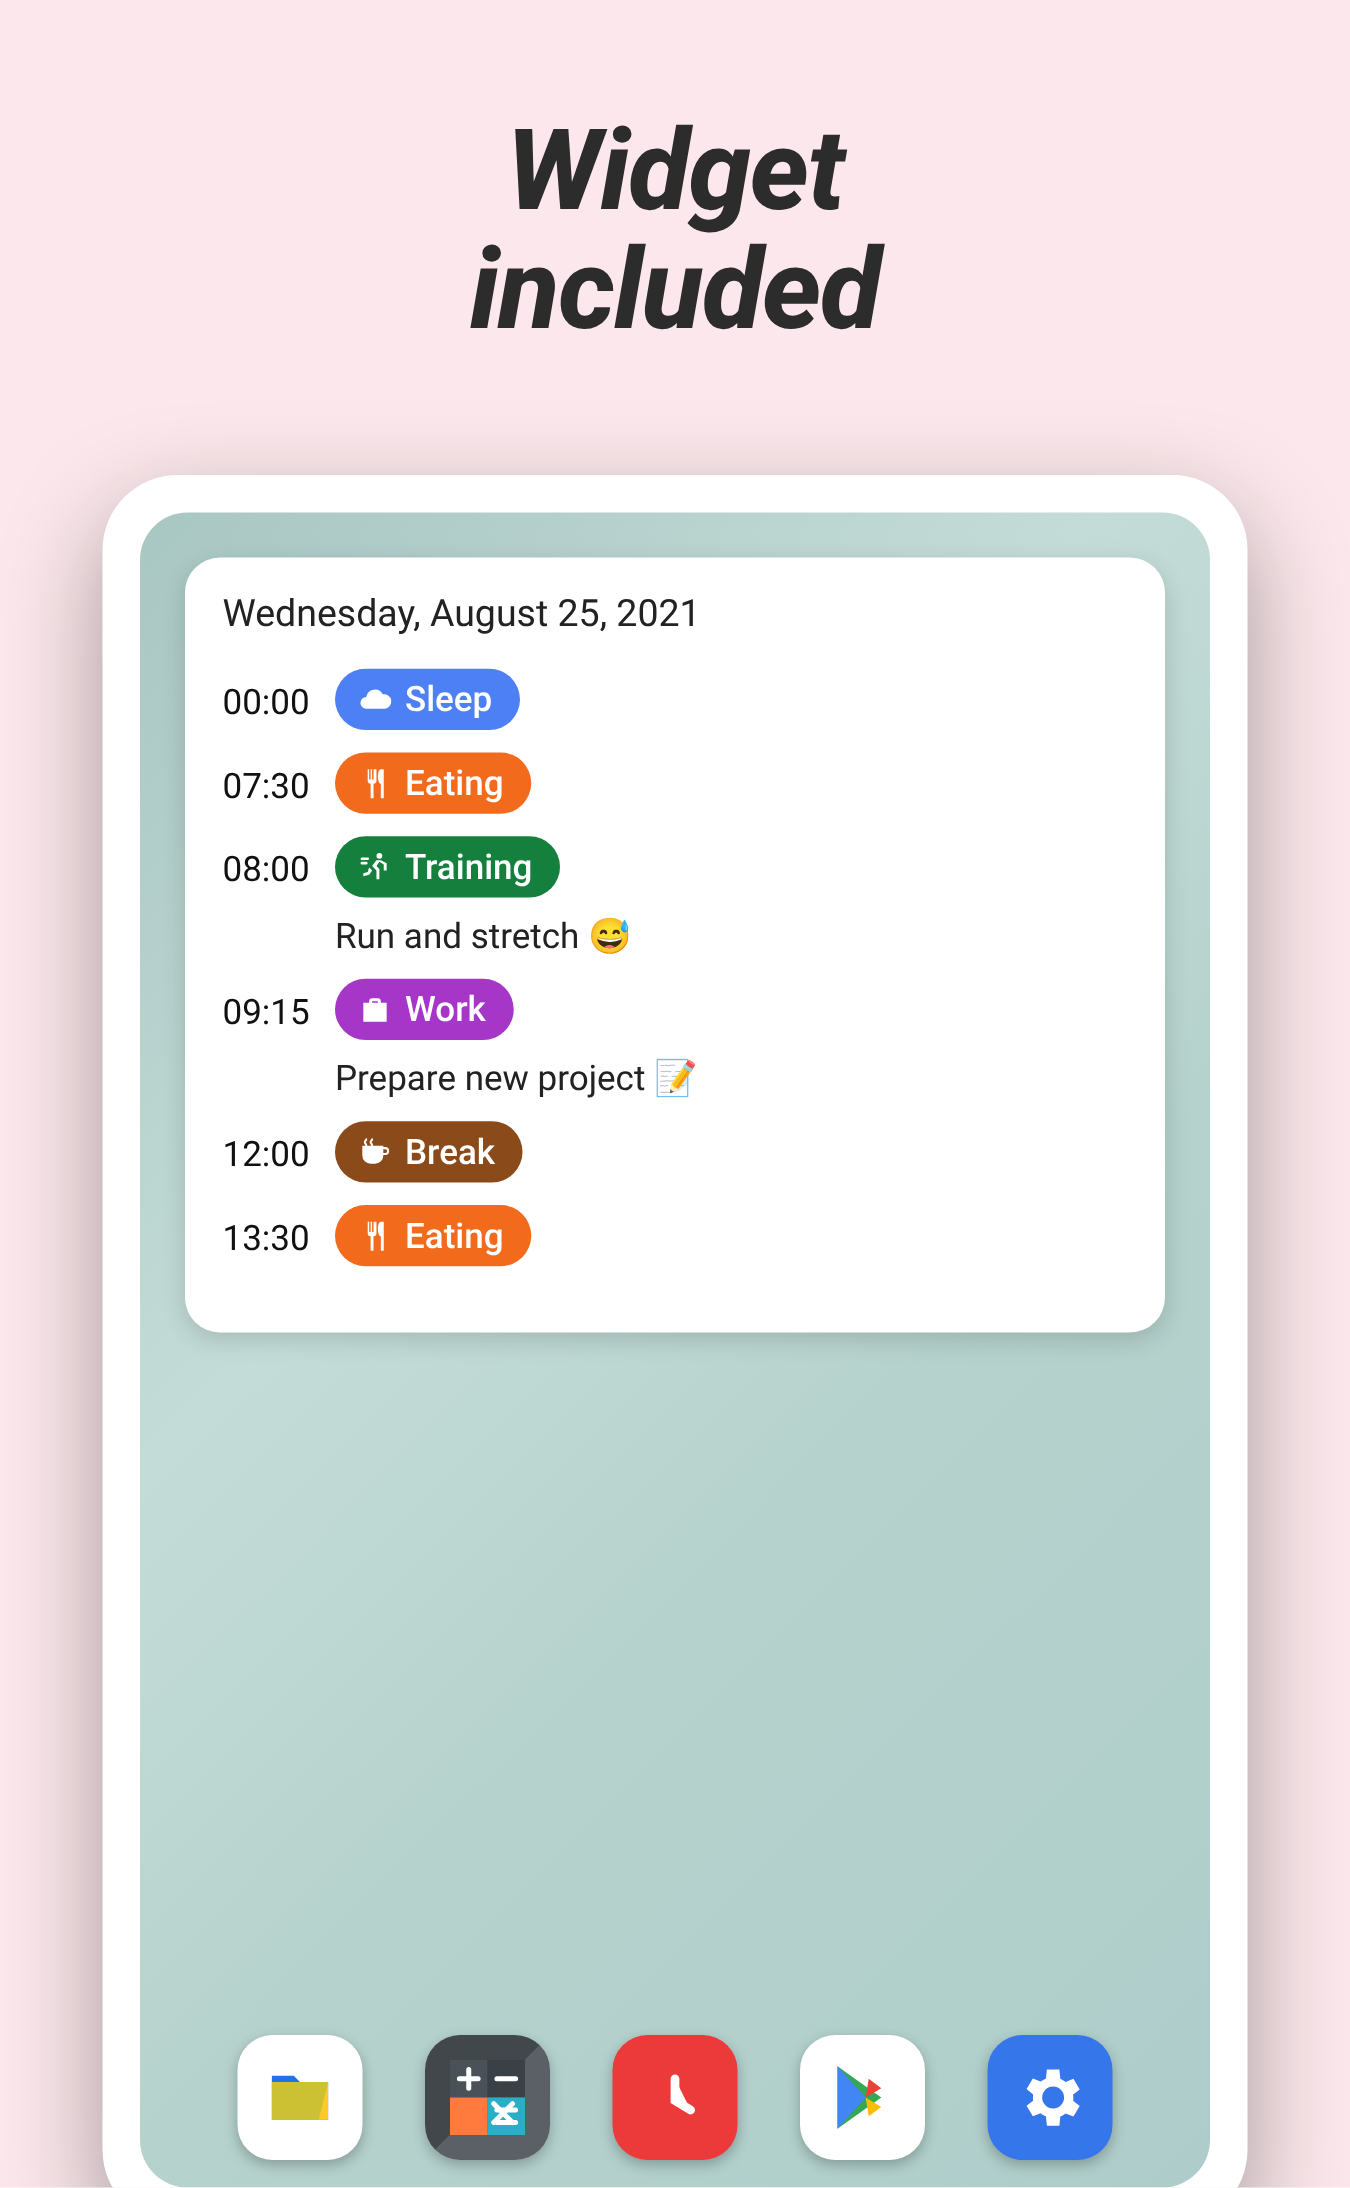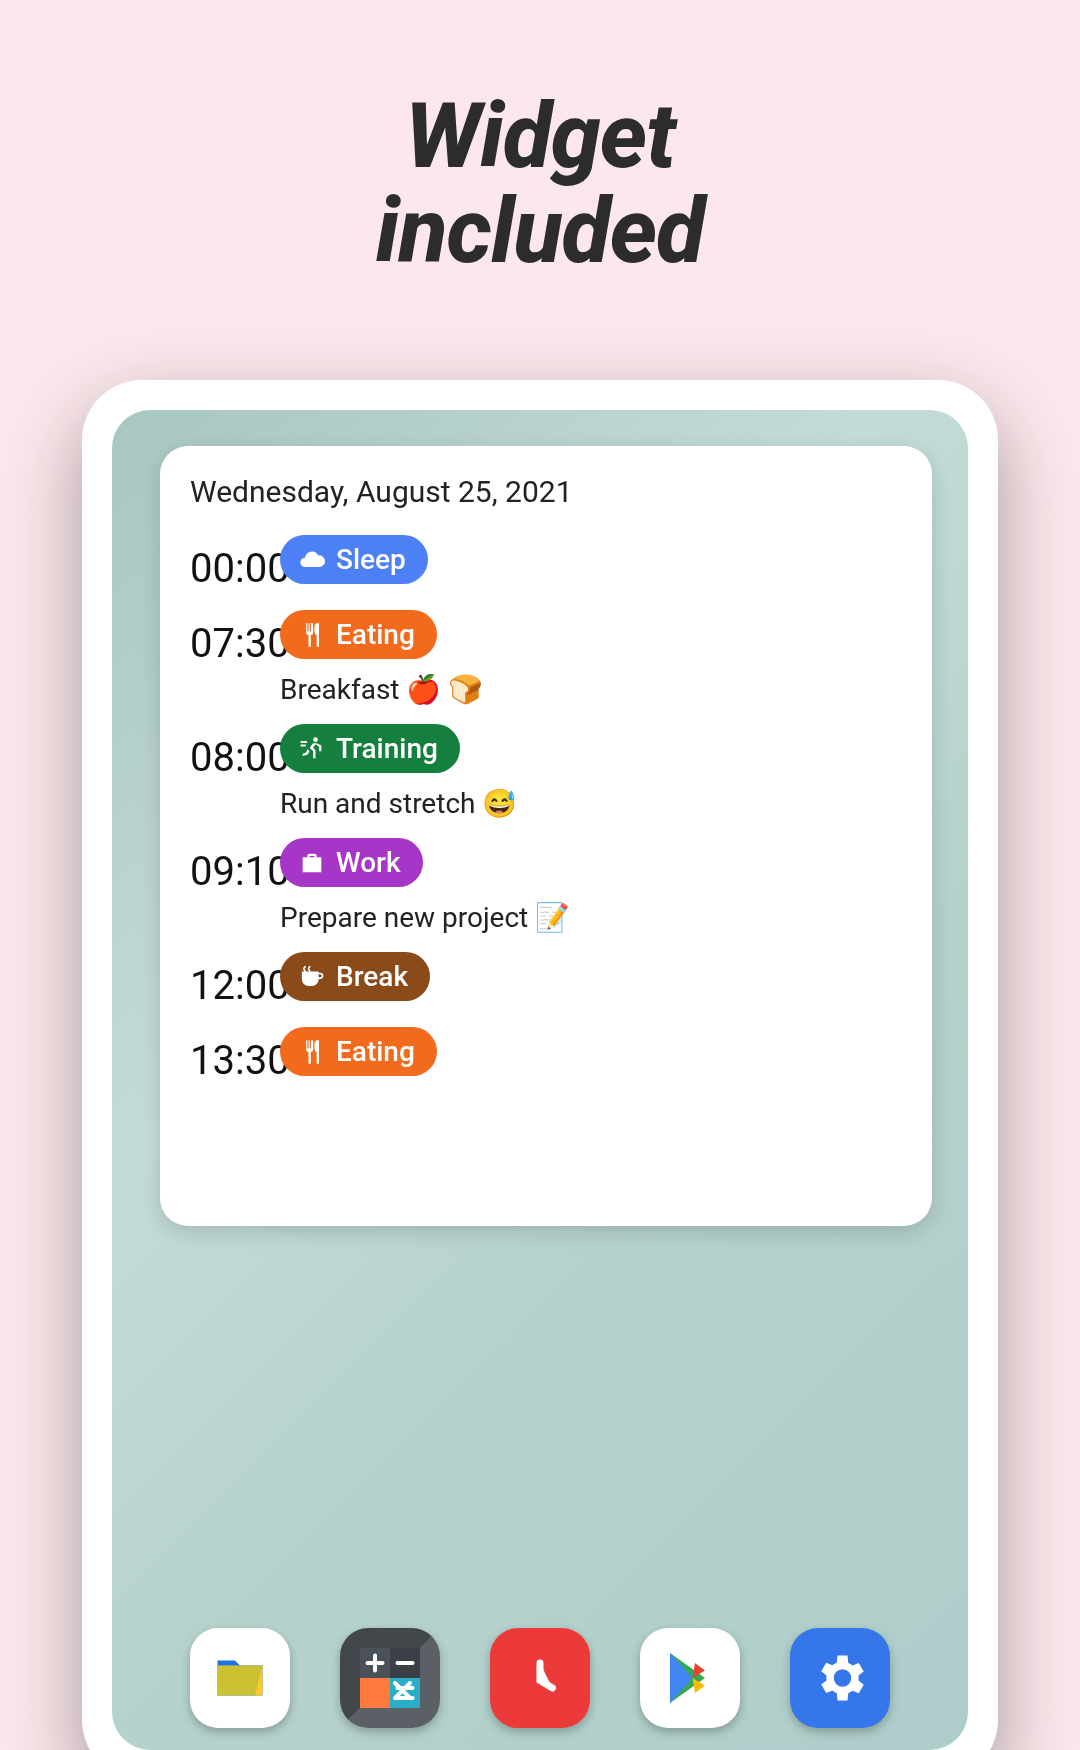--- a/index.html
+++ b/index.html
@@ -38,42 +38,41 @@
     border-radius: 38px;
     background: linear-gradient(135deg, #a8c6c2 0%, #c4dcd8 35%, #b6d2cd 60%, #aecdca 100%);
     position: relative;
     overflow: hidden;
   }
   .widget-card {
     position: absolute;
     left: 36px;
     right: 36px;
     top: 36px;
-    height: 780px;
+    height: 620px;
     background: #ffffff;
     border-radius: 28px;
     padding: 28px 30px 0 30px;
     overflow: hidden;
     box-shadow: 0 6px 20px rgba(0,0,0,0.15);
-    margin-left: 12px;
   }
   .widget-date {
     font-size: 30px;
     color: #222;
     margin-bottom: 26px;
   }
   .entry {
     display: flex;
     align-items: flex-start;
     margin-bottom: 18px;
   }
   .entry-time {
     width: 90px;
     flex: 0 0 90px;
-    font-size: 40px;
+    font-size: 28px;
     color: #111;
     padding-top: 10px;
   }
   .entry-body { flex: 1; }
   .pill {
     display: inline-flex;
     align-items: center;
     gap: 10px;
     padding: 8px 22px 8px 18px;
     border-radius: 999px;
@@ -150,37 +149,37 @@
           </div>
           <div class="entry">
             <div class="entry-time">07:30</div>
             <div class="entry-body"><span class="pill" style="background: rgb(242, 106, 27);">
                 <span class="pill-icon">
                   <svg viewBox="0 0 24 24" fill="#fff">
                     <path d="M7 2v8a2 2 0 002 2v10h2V12a2 2 0 002-2V2h-2v7h-1V2H9v7H8V2zM16 2c-1.1 0-2 2-2 5s.9 5 2 5v10h2V2z"></path>
                   </svg>
                 </span>
                 <span>Eating</span>
-              </span><div class="entry-desc">Breakfast 🍎 🍞</div></div>
+              </span></div>
           </div>
           <div class="entry">
             <div class="entry-time">08:00</div>
             <div class="entry-body"><span class="pill" style="background: #15803d;">
                 <span class="pill-icon">
                   <svg viewBox="0 0 24 24" fill="#fff">
                     <circle cx="15" cy="4" r="2"></circle>
                     <path d="M13 7l-3 4 3 3v6h2v-7l-2-2 2-3 3 2v4h2V9l-4-2zM7 15l-3 1v2l4-1 2-3-2-2z"></path>
                     <path d="M3 6h4M3 9h3" stroke="#fff" stroke-width="1.8" stroke-linecap="round"></path>
                   </svg>
                 </span>
                 <span>Training</span>
               </span><div class="entry-desc">Run and stretch 😅</div></div>
           </div>
           <div class="entry">
-            <div class="entry-time">09:10</div>
+            <div class="entry-time">09:15</div>
             <div class="entry-body"><span class="pill" style="background: rgb(165, 54, 200);">
                 <span class="pill-icon">
                   <svg viewBox="0 0 24 24" fill="#fff">
                     <path d="M10 4h4a2 2 0 012 2v1h4v13H4V7h4V6a2 2 0 012-2zm0 3h4V6h-4zM4 12h16v2H4z"></path>
                   </svg>
                 </span>
                 <span>Work</span>
               </span><div class="entry-desc">Prepare new project 📝</div></div>
           </div>
           <div class="entry">

